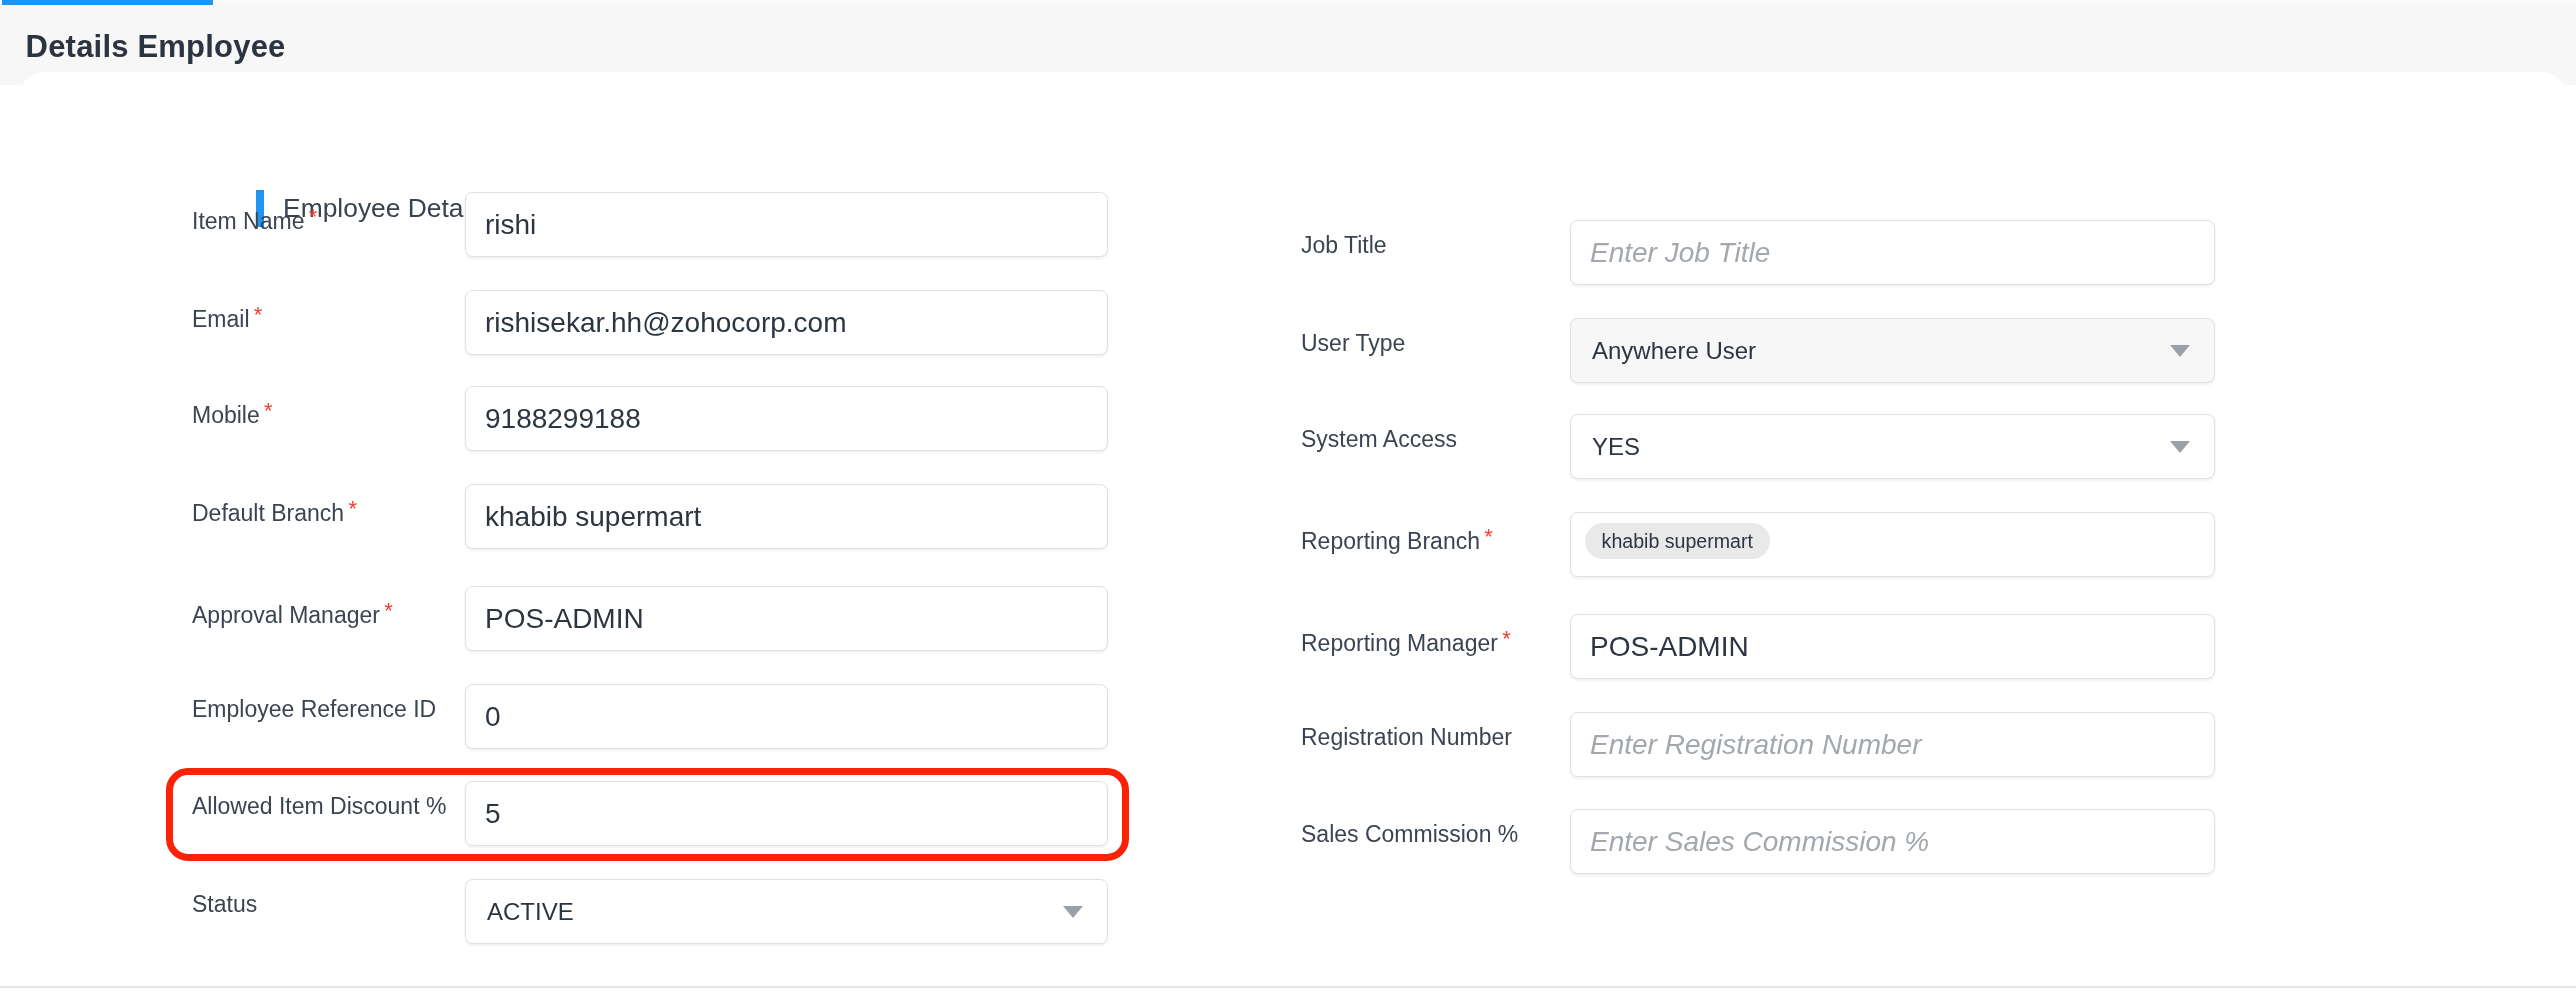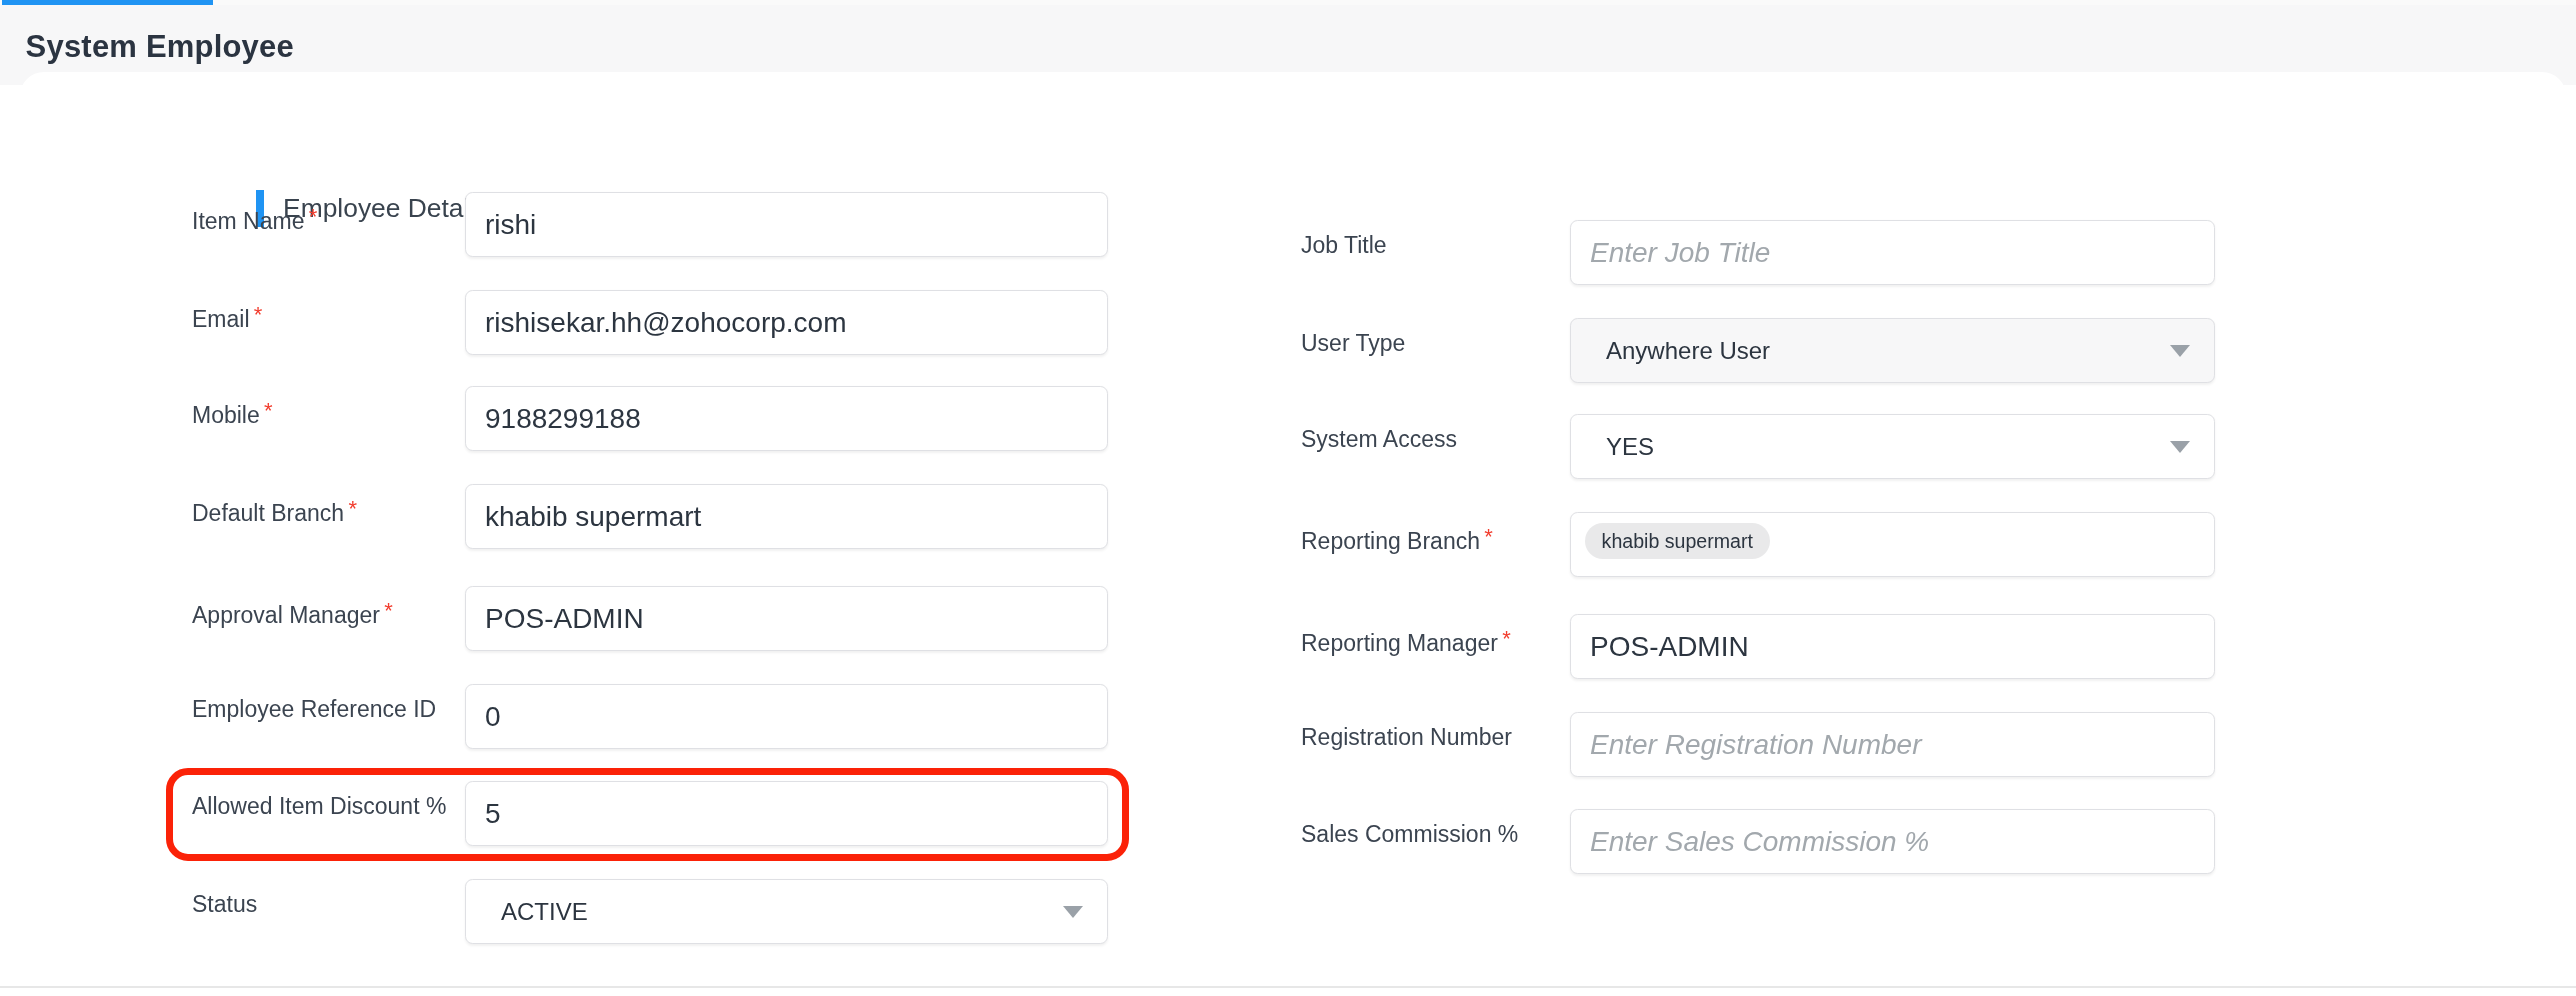--- a/index.html
+++ b/index.html
@@ -34,21 +34,21 @@
 
   .control { position:absolute; top:0; height:65px; background:#ffffff;
              border:0.9px solid #dfe0e4; border-radius:7.7px; box-sizing:border-box;
              box-shadow:0 1.7px 2.6px rgba(0,0,0,0.06); }
   #col-left  .control { left:273px; width:643px; }
   #col-right .control { left:269px; width:645px; }
 
   input.control { padding:0 19px; font-size:28px; color:#2c3540; font-family:"Liberation Sans", sans-serif; outline:none; }
   input.control::placeholder { font-style:italic; color:#a2a8ad; font-weight:400; }
 
-  .select { display:flex; align-items:center; padding:0 35px; font-size:24px; color:#2c3540; cursor:pointer; }
+  .select { display:flex; align-items:center; padding:0 21px; font-size:24px; color:#2c3540; cursor:pointer; }
   .select.muted { background:#f7f7f8; }
   .arrow { position:absolute; right:24px; top:50%; margin-top:-6px; width:0; height:0;
            border-left:10.2px solid transparent; border-right:10.2px solid transparent;
            border-top:12px solid #9aa1a8; }
 
   .chips { padding:10.2px 13.6px; }
   .chip { display:inline-block; background:#e9e9ea; border-radius:18px; height:36px; line-height:36px;
           padding:0 17px; font-size:19.6px; color:#2c3540; }
 
   
@@ -60,21 +60,21 @@
 </style>
 </head>
 <body>
 
 <div class="screen">
 
   <div class="top-track"></div>
   <div class="top-accent"></div>
 
   <div class="header-band">
-    <h1 class="page-title">System Employee</h1>
+    <h1 class="page-title">Details Employee</h1>
   </div>
 
   <div class="card">
     <div class="section-header">
       <span class="section-bar"></span>
       <h2 class="section-title">Employee Details</h2>
     </div>
   </div>
 
   <div class="col" id="col-left">

